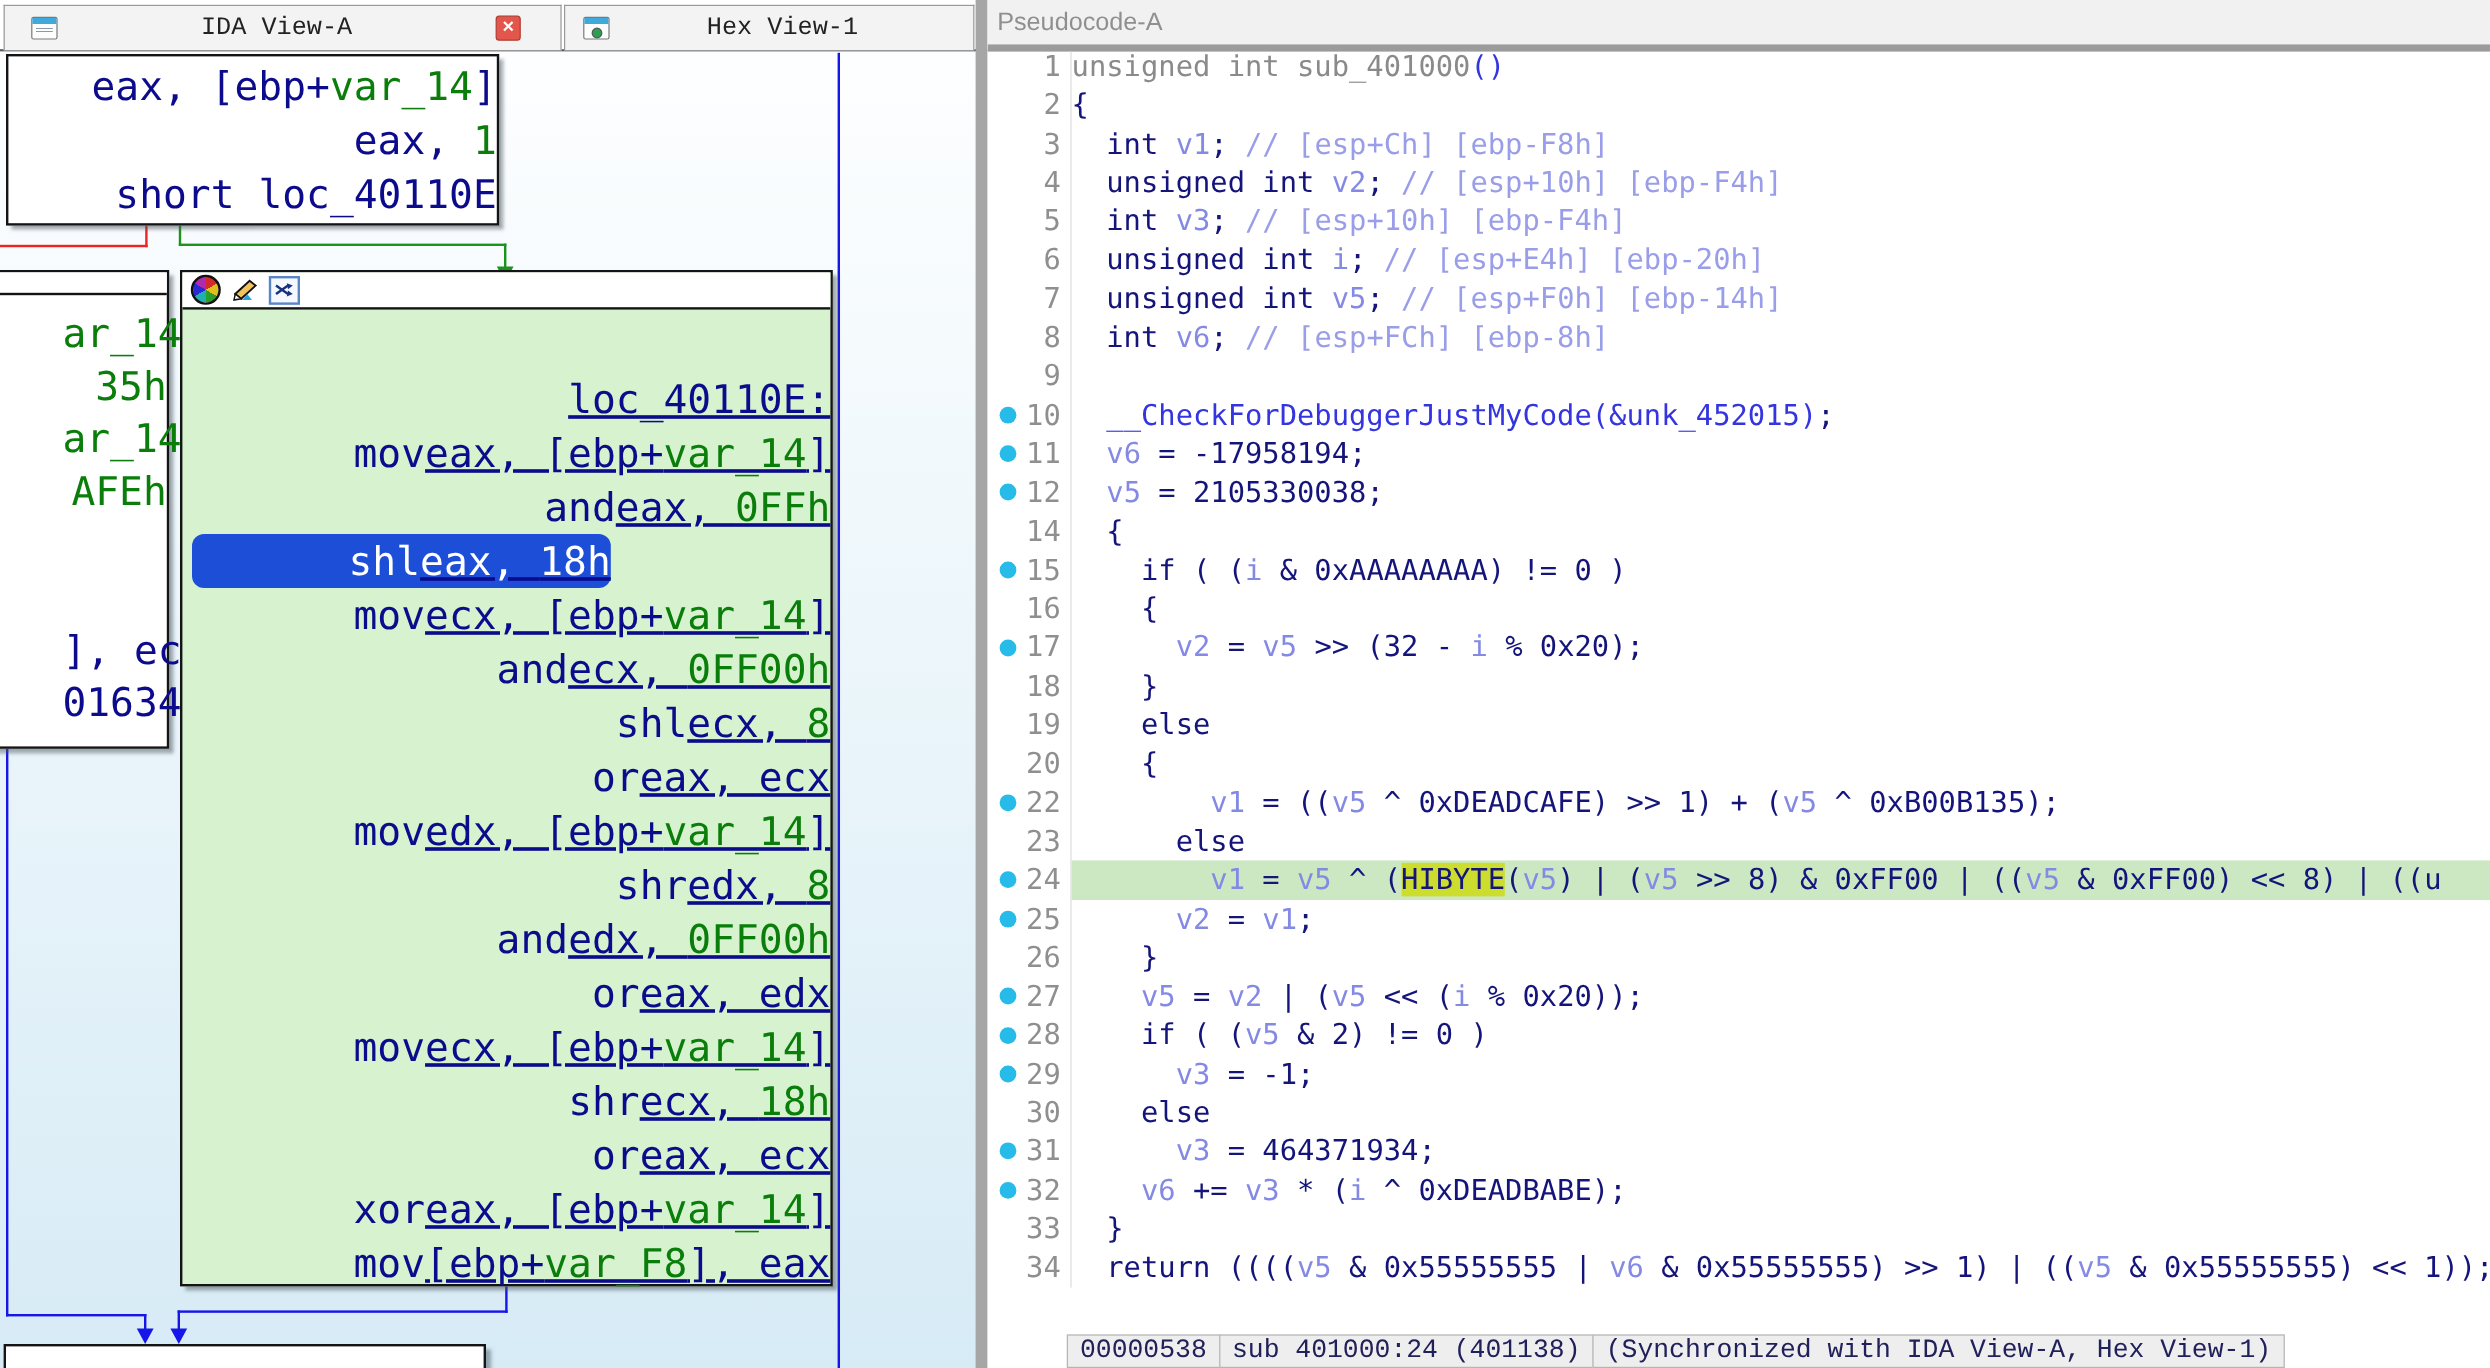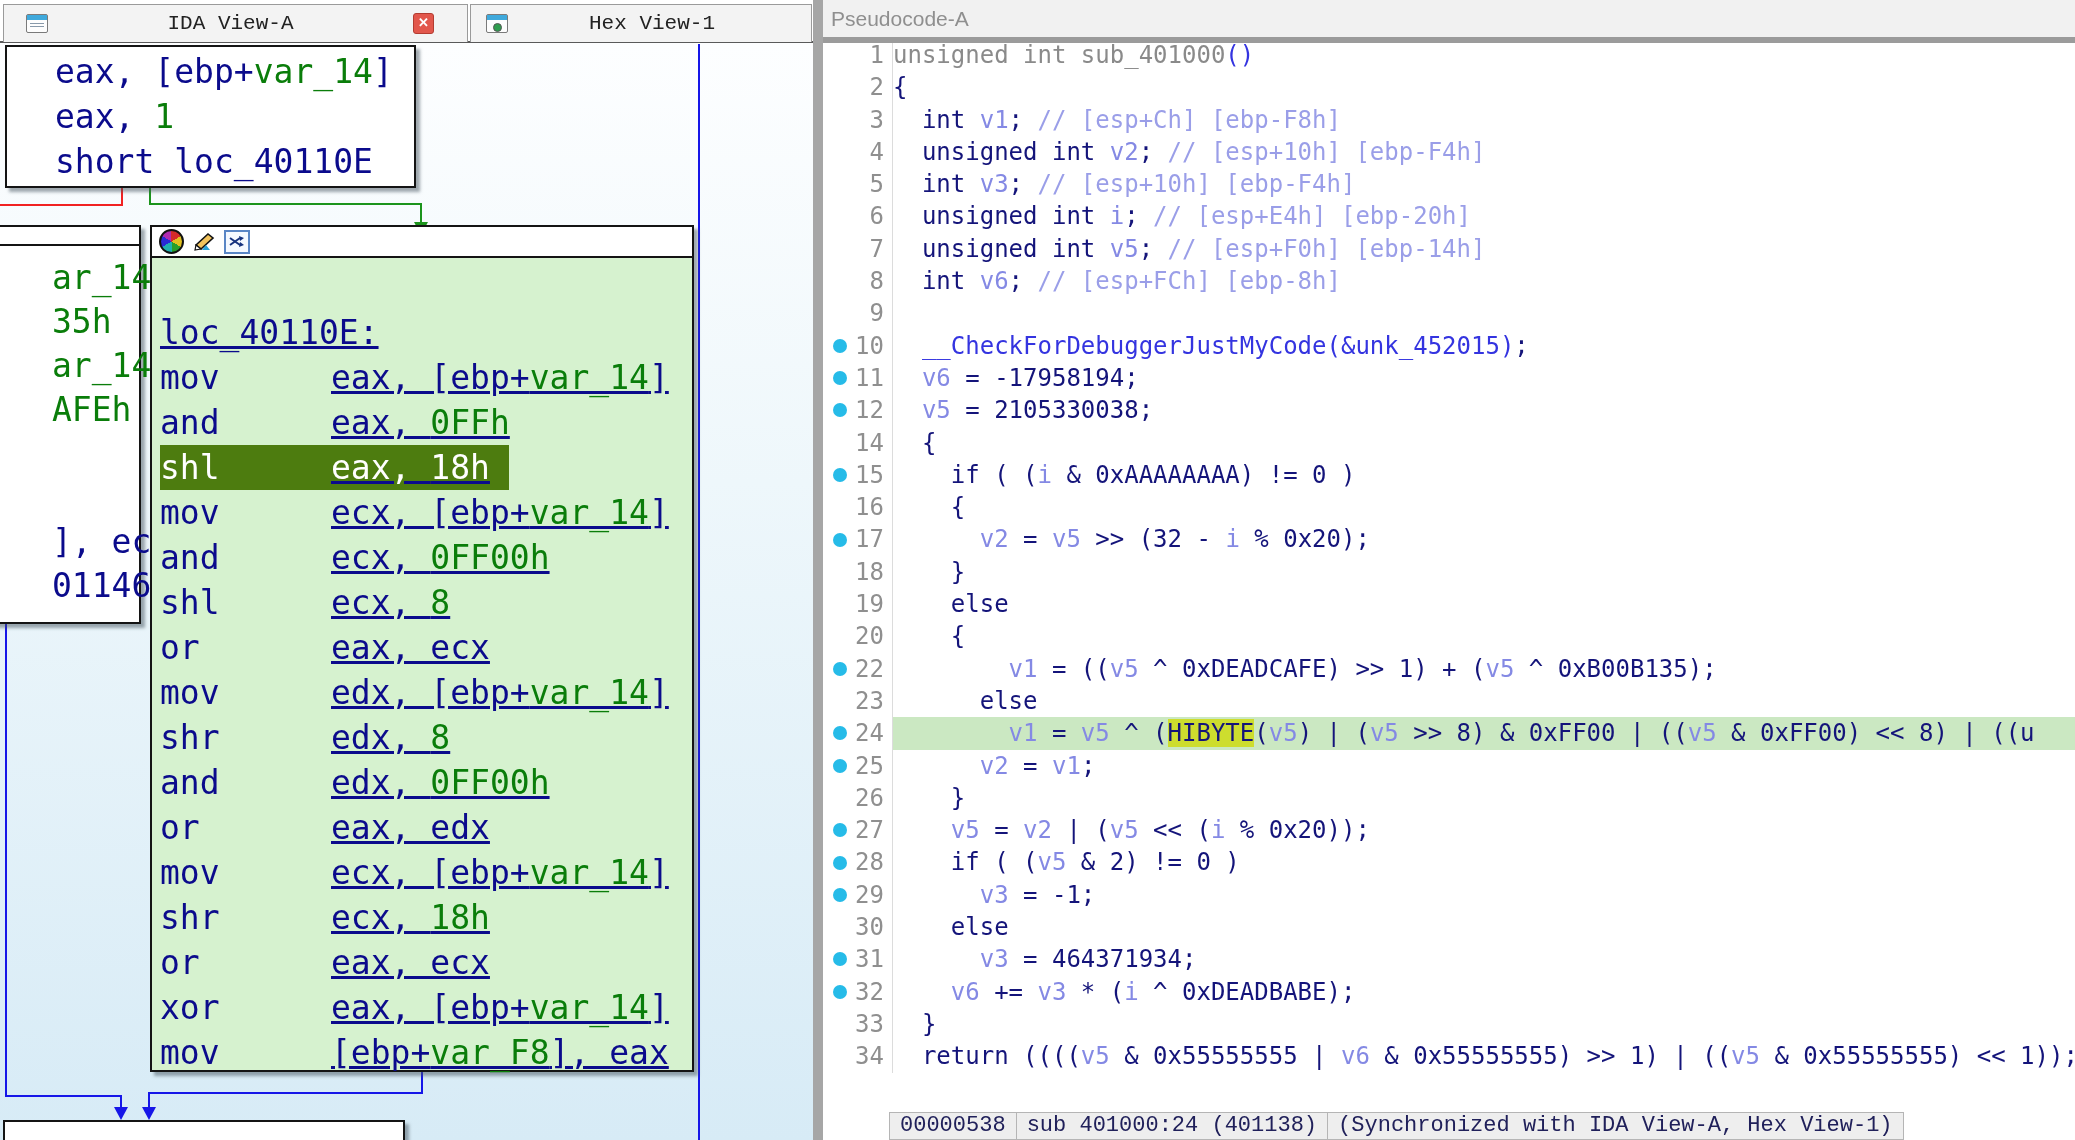--- a/index.html
+++ b/index.html
@@ -14,26 +14,26 @@
   .winicon{width:20px;height:17px;border:1px solid #7a7a7a;background:#fdfdfd;border-radius:2px;position:relative;flex:none;}
   .winicon::before{content:"";position:absolute;left:0;top:0;right:0;height:5px;background:#3fa9dc;}
   .winicon.lines::after{content:"";position:absolute;left:3px;right:3px;top:8px;height:6px;
       background:repeating-linear-gradient(180deg,#8899aa 0 1px,transparent 1px 3px);}
   .winicon.dot::after{content:"";position:absolute;left:6px;top:8px;width:7px;height:7px;border-radius:50%;
       background:#2e9e4f;border:1px solid #555;}
   .closebtn{width:19px;height:19px;border-radius:3px;background:#e2574c;border:1px solid #b33c31;color:#fff;
       font-size:13px;line-height:17px;text-align:center;font-family:"Liberation Sans",sans-serif;font-weight:bold;flex:none;}
   #graph{position:absolute;left:0;top:43px;width:823px;height:1097px;overflow:hidden;
          background:linear-gradient(180deg,#fdfeff 0%,#eef7fb 40%,#d7ebf6 100%);}
-  .gblock{position:absolute;background:#fff;border:2px solid #141414;box-shadow:4px 4px 3px rgba(70,85,95,.5);}
+  .gblock{position:absolute;background:#fff;border:2px solid #141414;box-shadow:4px 4px 3px rgba(70,85,95,.5);text-align:right;}
   .asm{font-size:33px;color:#0b0b8c;}
   .asm-line{height:45px;line-height:45px;white-space:pre;}
   .mnem{display:inline-block;width:171px;}
   .seg-n{color:#0b0b8c;} .seg-g{color:#0a7d0a;}
-  .asm-line.hl{background:#4d7c0f;width:349px;}
+  .asm-line.hl{background:#1d4ed8;width:349px;border-radius:10px;}
   .asm-line.hl .seg-n,.asm-line.hl .seg-g,.asm-line.hl .mnem{color:#ffffff;}
   #block-main{left:150px;top:182px;width:540px;height:843px;background:#d6f2cf;text-decoration:underline;}
   .block-titlebar{height:29px;background:#fff;border-bottom:2px solid #141414;display:flex;align-items:center;
                   gap:8px;padding-left:7px;}
   #block-main-body{padding:52px 0 0 8px;}
   #block-top{left:5px;top:2px;width:407px;height:139px;}
   #block-top .inner{padding:2px 0 0 48px;}
   #block-left{left:-120px;top:182px;width:257px;height:395px;}
   #block-left .inner{padding:10px 0 0 125px;}
   #block-left .asm-line{height:44px;line-height:44px;margin-left:45px;}
@@ -122,21 +122,21 @@
       <div class="gblock asm" id="block-left">
         <div class="block-titlebar" style="height:17px;"></div>
         <div class="inner" id="block-left-lines">
             <div class="asm-line"><span class="seg-g">ar_14</span><span class="seg-n">]</span></div>
             <div class="asm-line"><span class="seg-g">35h</span></div>
             <div class="asm-line"><span class="seg-g">ar_14</span><span class="seg-n">]</span></div>
             <div class="asm-line"><span class="seg-g">AFEh</span></div>
             <div class="asm-line"></div>
             <div class="asm-line"></div>
             <div class="asm-line"><span class="seg-n">], ecx</span></div>
-            <div class="asm-line"><span class="seg-n">01146</span></div>
+            <div class="asm-line"><span class="seg-n">01634</span></div>
           </div>
       </div>
 
       <div class="gblock asm" id="block-main">
         <div class="block-titlebar">
           <span class="colorwheel"></span>
           <span>
             <svg width="24" height="22" viewBox="0 0 24 22">
               <polygon points="4,14 16,3 21,7 9,18" fill="#f2c35c" stroke="#111" stroke-width="1.6"></polygon>
               <polygon points="4,14 9,18 3,19" fill="#fff" stroke="#111" stroke-width="1.2"></polygon>

